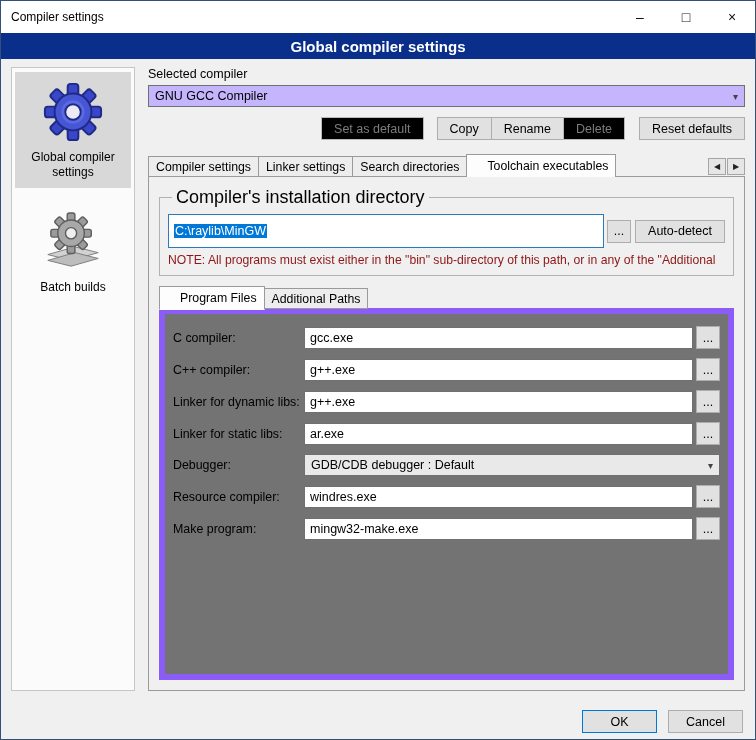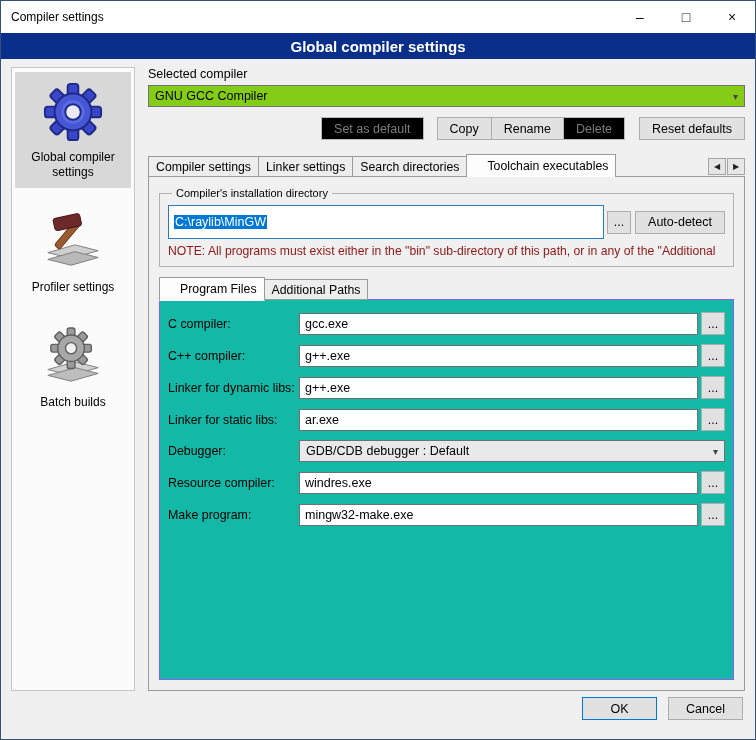--- a/index.html
+++ b/index.html
@@ -31,21 +31,21 @@
                padding:8px 2px 8px; margin-bottom:14px; text-align:center; font-size:12px;
                line-height:1.25; gap:8px; cursor:default; }
   .side-item.selected { background:#d8d8d8; }
   .side-icon { width:62px; height:62px; display:block; }
 
   
   .main { flex:1; min-width:0; display:flex; flex-direction:column; }
   .section-label { font-size:12.5px; margin-bottom:4px; }
 
   
-  .combo { height:22px; background:#84cc16; border:1px solid #707070; display:flex;
+  .combo { height:22px; background:#c4b5fd; border:1px solid #707070; display:flex;
            align-items:center; padding:0 6px; font-size:12.5px; cursor:default; }
   .combo .combo-text { flex:1; overflow:hidden; white-space:nowrap; }
   .combo .combo-arrow { color:#444; font-size:10px; margin-left:6px; }
   .combo.gray { background:#e9e9e9; }
 
   
   .btn { height:23px; background:#e1e1e1; border:1px solid #adadad; font-size:12.5px;
          font-family:inherit; padding:0 12px; display:inline-flex; align-items:center;
          justify-content:center; color:#000; cursor:default; white-space:nowrap; }
   .btn.disabled { background:#000000; border-color:#b9b9b9; color:#7d7d7d; }
@@ -68,43 +68,43 @@
                 margin-bottom:-1px; position:relative; z-index:3;padding-left:20px; }
   .tab-arrows { display:flex; gap:1px; margin-left:4px; margin-bottom:2px; }
   .arrow-btn { width:18px; height:17px; background:#e6e6e6; border:1px solid #a5a5a5;
                display:flex; align-items:center; justify-content:center; font-size:8px; color:#222; }
 
   .tab-panel { border:1px solid #9a9a9a; background:#f0f0f0; flex:1; min-height:0;
                margin-top:-1px; padding:10px 10px 10px 10px; display:flex; flex-direction:column; }
 
   
   fieldset.groupbox { border:1px solid #b2b2b2; padding:6px 8px 8px 8px; }
-  fieldset.groupbox legend { font-size:11px; padding:0 4px; margin-left:4px; }
+  fieldset.groupbox legend { font-size:18px; padding:0 4px; margin-left:4px; }
   .dir-row { display:flex; align-items:center; }
   .textbox { height:22px; background:#fff; border:1px solid #707070; display:flex;
              align-items:center; padding:16px 5px; font-size:12.5px; overflow:hidden; white-space:nowrap; }
   .textbox.focused { border-color:#2a7ac0; flex:1; }
   .textbox .selection { background:#0078d7; color:#fff; padding:0 1px; }
   .autodetect { margin-left:4px; }
   .note { margin-top:5px; color:#8e1616; font-size:12.2px; white-space:nowrap; overflow:hidden; }
 
   
   .subtabs-row { display:flex; align-items:flex-end; margin-top:10px; position:relative; z-index:2; }
-  .sub-panel { border:1px solid #8b5cf6; background:#14b8a6; margin-top:-1px; flex:1; min-height:0;
+  .sub-panel { border:6px solid #8b5cf6; background:#737373; margin-top:-1px; flex:1; min-height:0;
                padding:12px 8px 9px 8px; }
 
   
   .form-row { display:flex; align-items:center; margin-bottom:9px; }
   .form-label { width:131px; flex:0 0 auto; font-size:12.4px; }
   input.textfield { flex:1; min-width:0; height:22px; background:#fff; border:1px solid #707070;
                     padding:0 5px; font-size:12.5px; font-family:inherit; color:#000; }
   .form-row .combo { flex:1; }
 
   
-  .footer { height:42px; flex:0 0 auto; display:flex; align-items:flex-start;
+  .footer { height:42px; flex:0 0 auto; display:flex; align-items:flex-end;
             justify-content:flex-end; gap:11px; padding:0 12px 6px 0; }
   .footer .btn { min-width:75px; }
 </style>
 </head>
 <body>
 
 <div class="window">
 
   <div class="titlebar">
     <span class="title-text">Compiler settings</span>
@@ -137,33 +137,20 @@
               <rect x="-5.5" y="-29" width="11" height="58" rx="3" transform="rotate(135)"></rect>
             </g>
             <circle r="19" fill="#4656d4" stroke="#1e2a86" stroke-width="2"></circle>
             <circle r="12" fill="#5a6ae0"></circle>
             <circle r="8" fill="#eceaf6" stroke="#1e2a86" stroke-width="2"></circle>
           </g>
         </svg>
         <span class="side-label">Global compiler settings</span>
       </div>
 
-      <div class="side-item">
-        <svg class="side-icon" viewBox="0 0 64 64">
-          <g stroke="#7e7e7e" stroke-width="1">
-            <path d="M6 44 L34 36 L58 42 L30 50 Z" fill="#cfcfcf"></path>
-            <path d="M6 51 L34 43 L58 49 L30 57 Z" fill="#b9b9b9"></path>
-          </g>
-          <g transform="rotate(40 30 22)">
-            <rect x="26" y="10" width="7" height="34" rx="2" fill="#9c5a30" stroke="#6b3a1c"></rect>
-          </g>
-          <rect x="12" y="6" width="28" height="13" rx="3" fill="#6e2a2a" stroke="#441616" transform="rotate(-12 26 12)"></rect>
-        </svg>
-        <span class="side-label">Profiler settings</span>
-      </div>
 
       <div class="side-item">
         <svg class="side-icon" viewBox="0 0 64 64">
           <g stroke="#7e7e7e" stroke-width="1">
             <path d="M6 46 L34 38 L58 44 L30 52 Z" fill="#d2d2d2"></path>
             <path d="M6 52 L34 44 L58 50 L30 58 Z" fill="#bdbdbd"></path>
           </g>
           <g transform="translate(30,24) scale(0.72)">
             <g fill="#9b9b9b" stroke="#5e5e5e" stroke-width="2">
               <rect x="-5.5" y="-29" width="11" height="58" rx="3"></rect>

